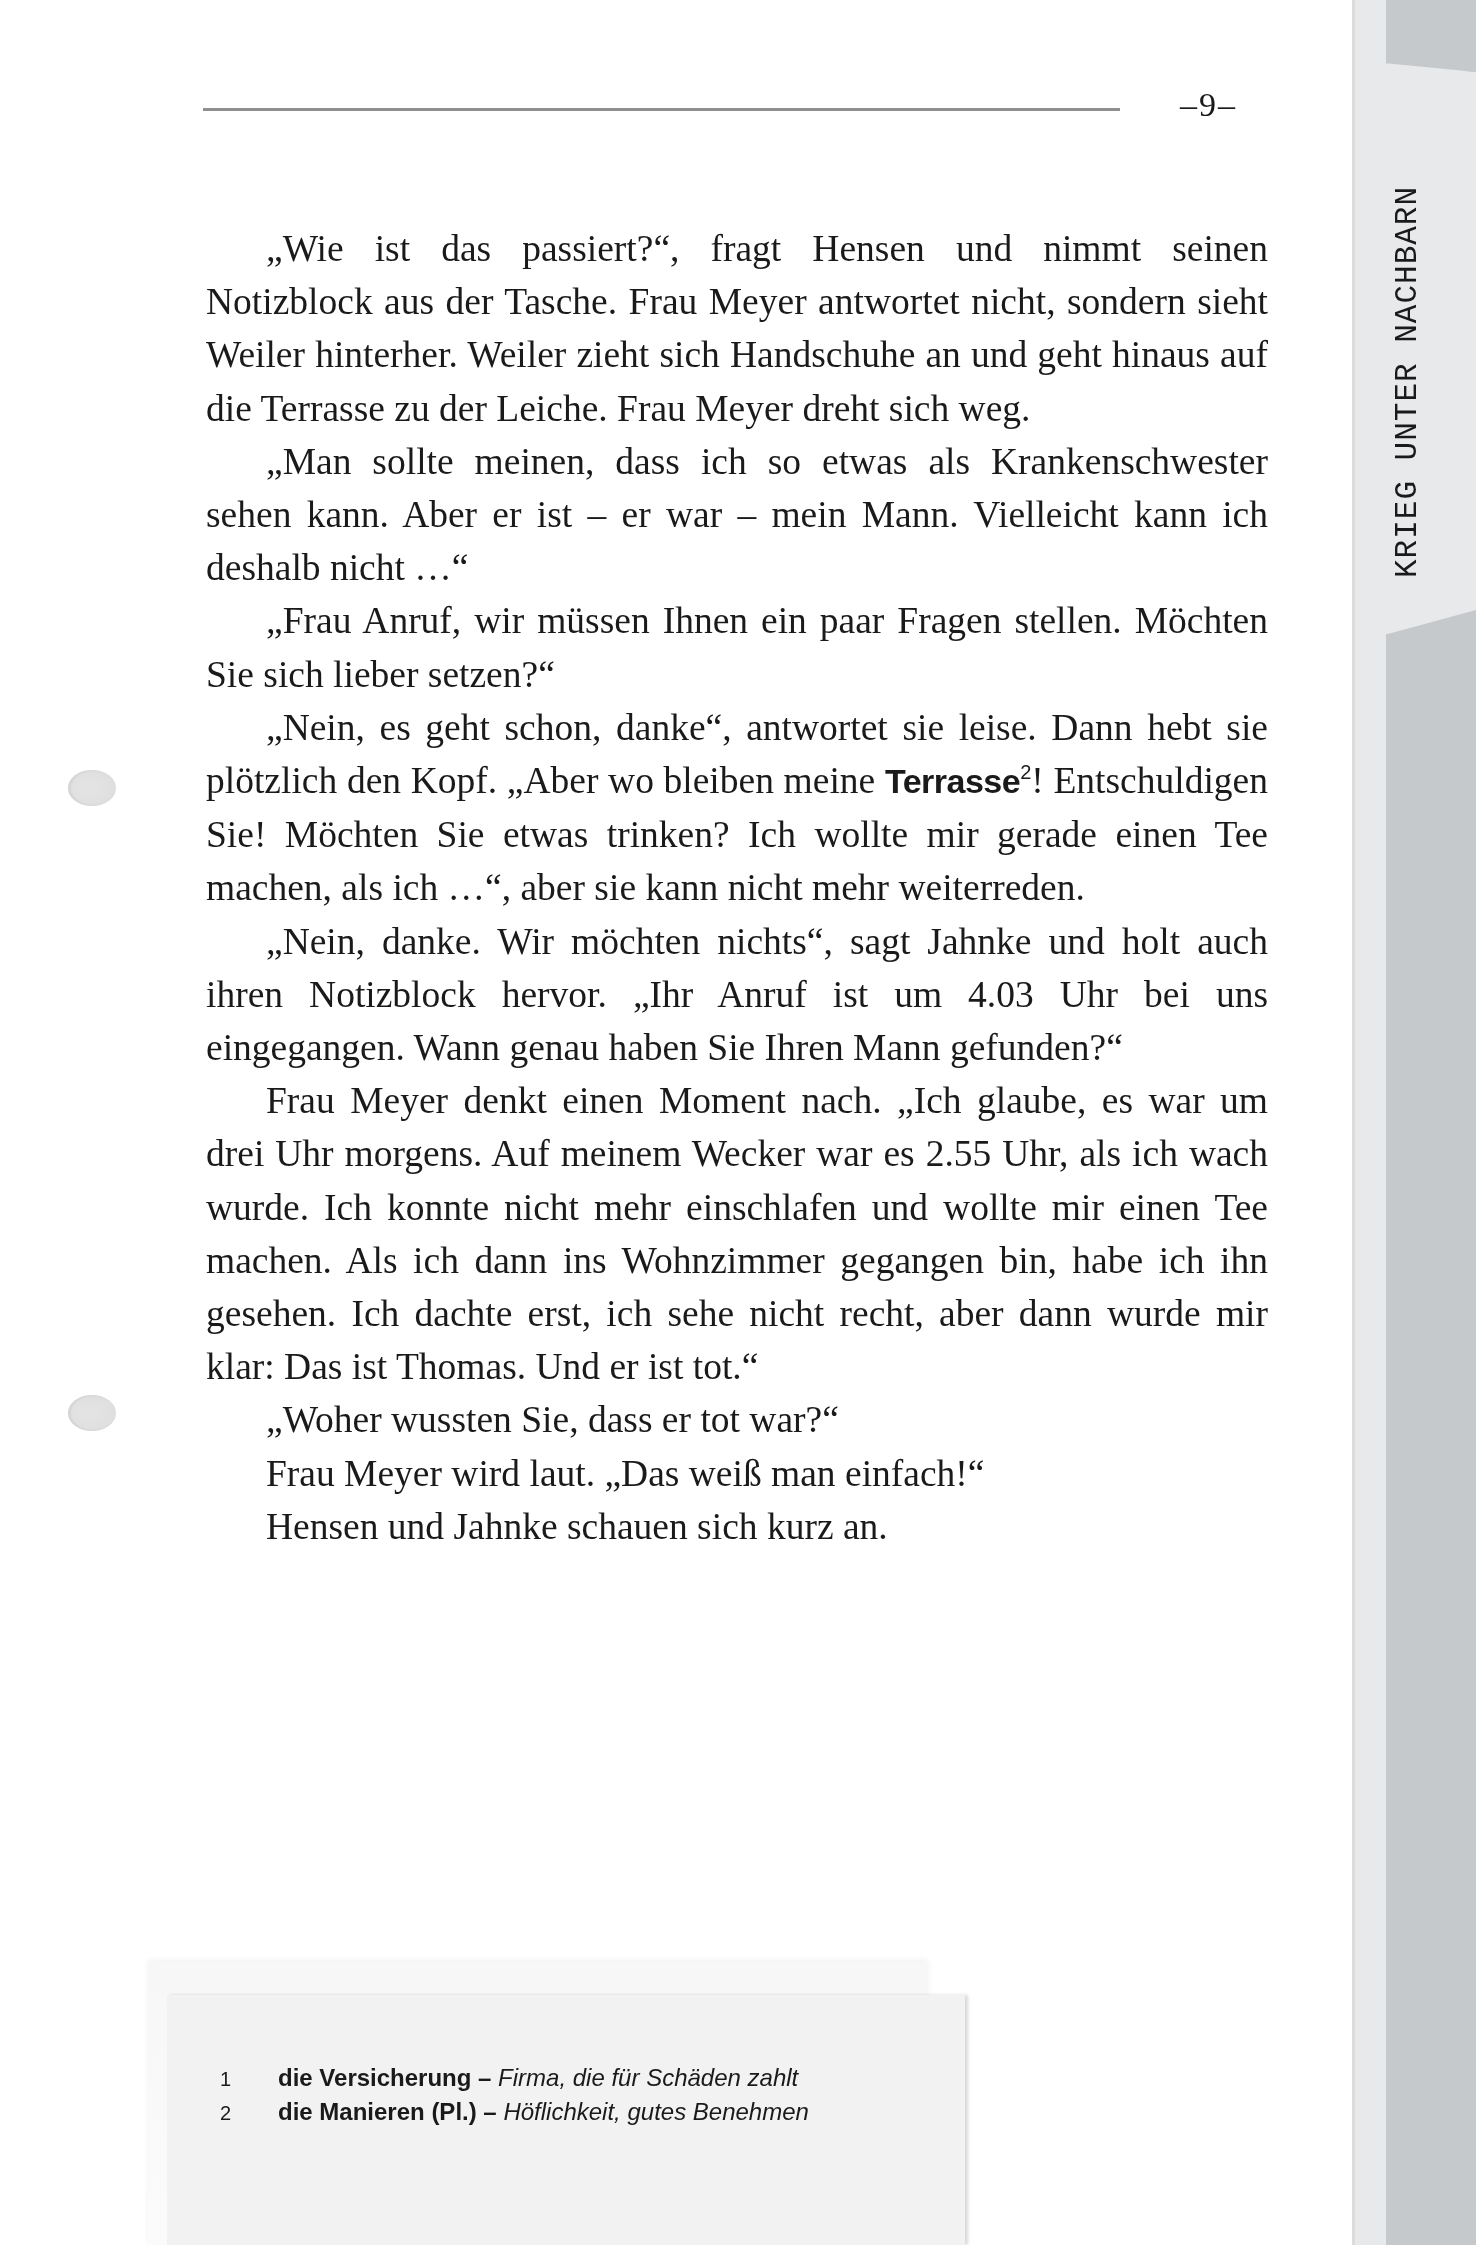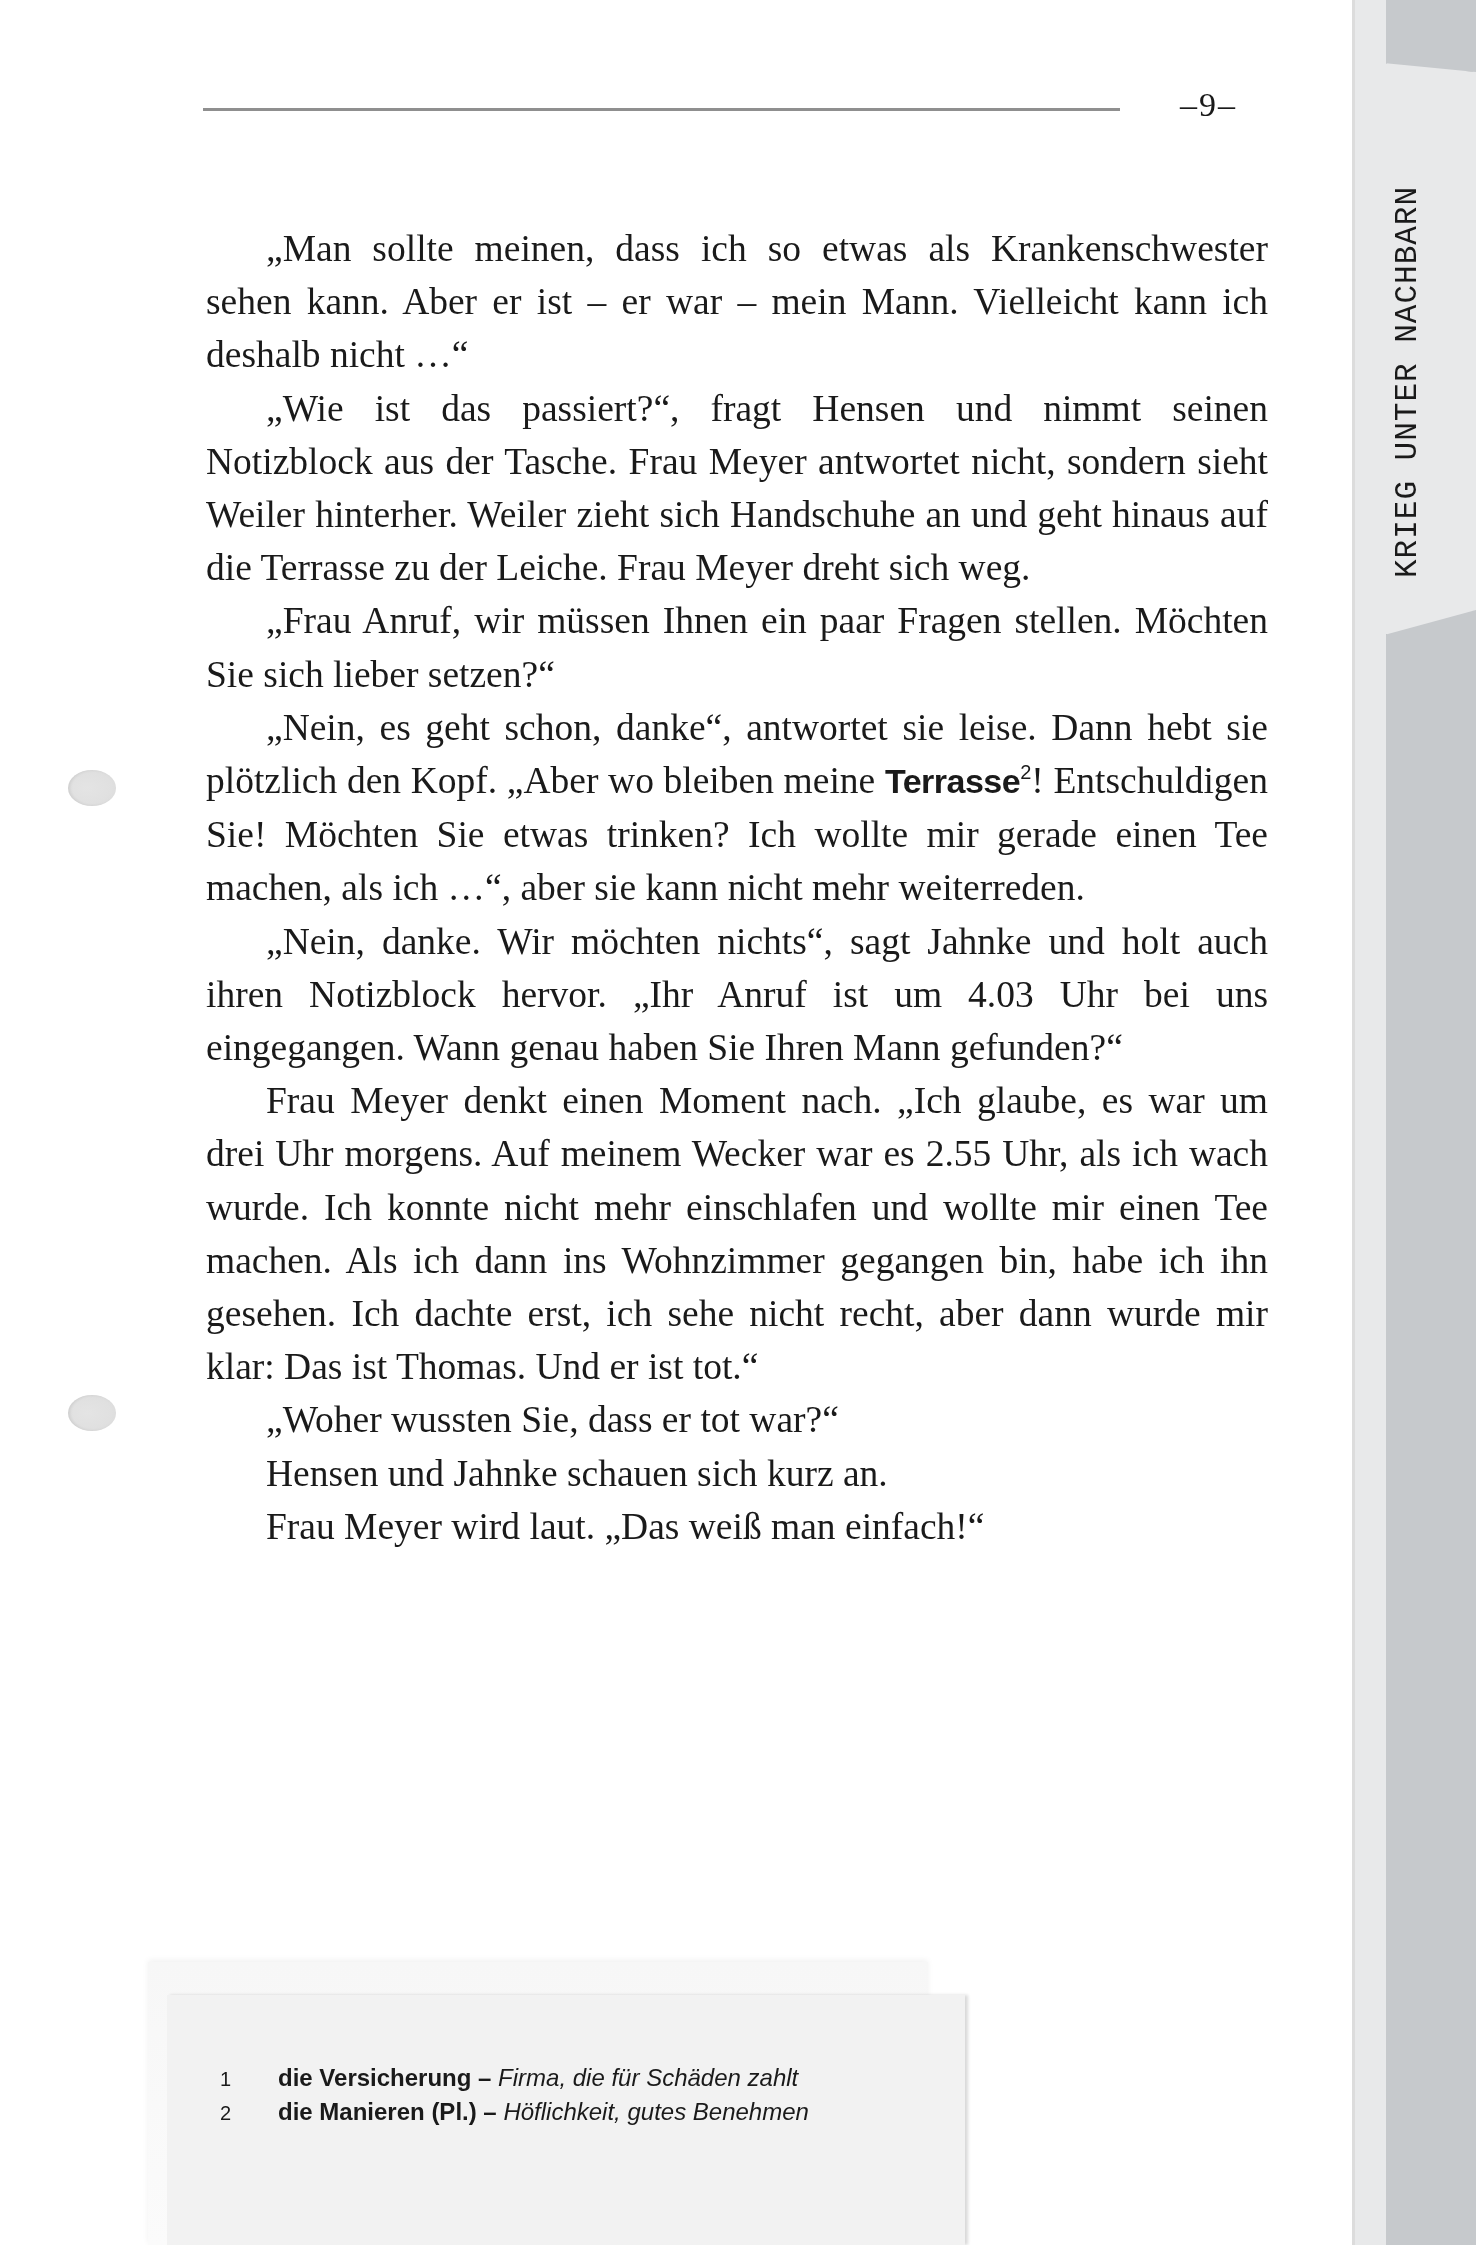--- a/index.html
+++ b/index.html
@@ -84,29 +84,29 @@
 
 <div class="page">
 
   <div class="header-rule"></div>
   <div class="page-number">–9–</div>
 
   <div class="punch-hole" style="left:68px; top:770px;"></div>
   <div class="punch-hole" style="left:68px; top:1395px;"></div>
 
   <div class="body-text">
+    <p>„Wie ist das passiert?“, fragt Hensen und nimmt seinen Notizblock aus der Tasche. Frau Meyer antwortet nicht, sondern sieht Weiler hinterher. Weiler zieht sich Handschuhe an und geht hinaus auf die Terrasse zu der Leiche. Frau Meyer dreht sich weg.</p>
     <p>„Man sollte meinen, dass ich so etwas als Krankenschwester sehen kann. Aber er ist – er war – mein Mann. Vielleicht kann ich deshalb nicht …“</p>
-    <p>„Wie ist das passiert?“, fragt Hensen und nimmt seinen Notizblock aus der Tasche. Frau Meyer antwortet nicht, sondern sieht Weiler hinterher. Weiler zieht sich Handschuhe an und geht hinaus auf die Terrasse zu der Leiche. Frau Meyer dreht sich weg.</p>
     <p>„Frau Anruf, wir müssen Ihnen ein paar Fragen stellen. Möchten Sie sich lieber setzen?“</p>
     <p><span>„Nein, es geht schon, danke“, antwortet sie leise. Dann hebt sie plötzlich den Kopf. „Aber wo bleiben meine </span><span class="term">Terrasse</span><sup class="fn">2</sup><span>! Entschuldigen Sie! Möchten Sie etwas trinken? Ich wollte mir gerade einen Tee machen, als ich …“, aber sie kann nicht mehr weiterreden.</span></p>
     <p>„Nein, danke. Wir möchten nichts“, sagt Jahnke und holt auch ihren Notizblock hervor. „Ihr Anruf ist um 4.03 Uhr bei uns eingegangen. Wann genau haben Sie Ihren Mann gefunden?“</p>
     <p>Frau Meyer denkt einen Moment nach. „Ich glaube, es war um drei Uhr morgens. Auf meinem Wecker war es 2.55 Uhr, als ich wach wurde. Ich konnte nicht mehr einschlafen und wollte mir einen Tee machen. Als ich dann ins Wohnzimmer gegangen bin, habe ich ihn gesehen. Ich dachte erst, ich sehe nicht recht, aber dann wurde mir klar: Das ist Thomas. Und er ist tot.“</p>
     <p class="no-justify">„Woher wussten Sie, dass er tot war?“</p>
+    <p class="no-justify">Frau Meyer wird laut. „Das weiß man einfach!“</p>
     <p class="no-justify">Hensen und Jahnke schauen sich kurz an.</p>
-    <p class="no-justify">Frau Meyer wird laut. „Das weiß man einfach!“</p>
   </div>
 
   <div class="footnote-shadow"></div>
   <div class="footnote-box"></div>
   <div class="footnote" style="top:2064px;">
     <span class="num">1</span><span class="fn-term">die Versicherung</span><span class="fn-term"> – </span><span class="fn-def">Firma, die für Schäden zahlt</span>
   </div>
   <div class="footnote" style="top:2098px;">
     <span class="num">2</span><span class="fn-term">die Manieren (Pl.)</span><span class="fn-term"> – </span><span class="fn-def">Höflichkeit, gutes Benehmen</span>
   </div>

